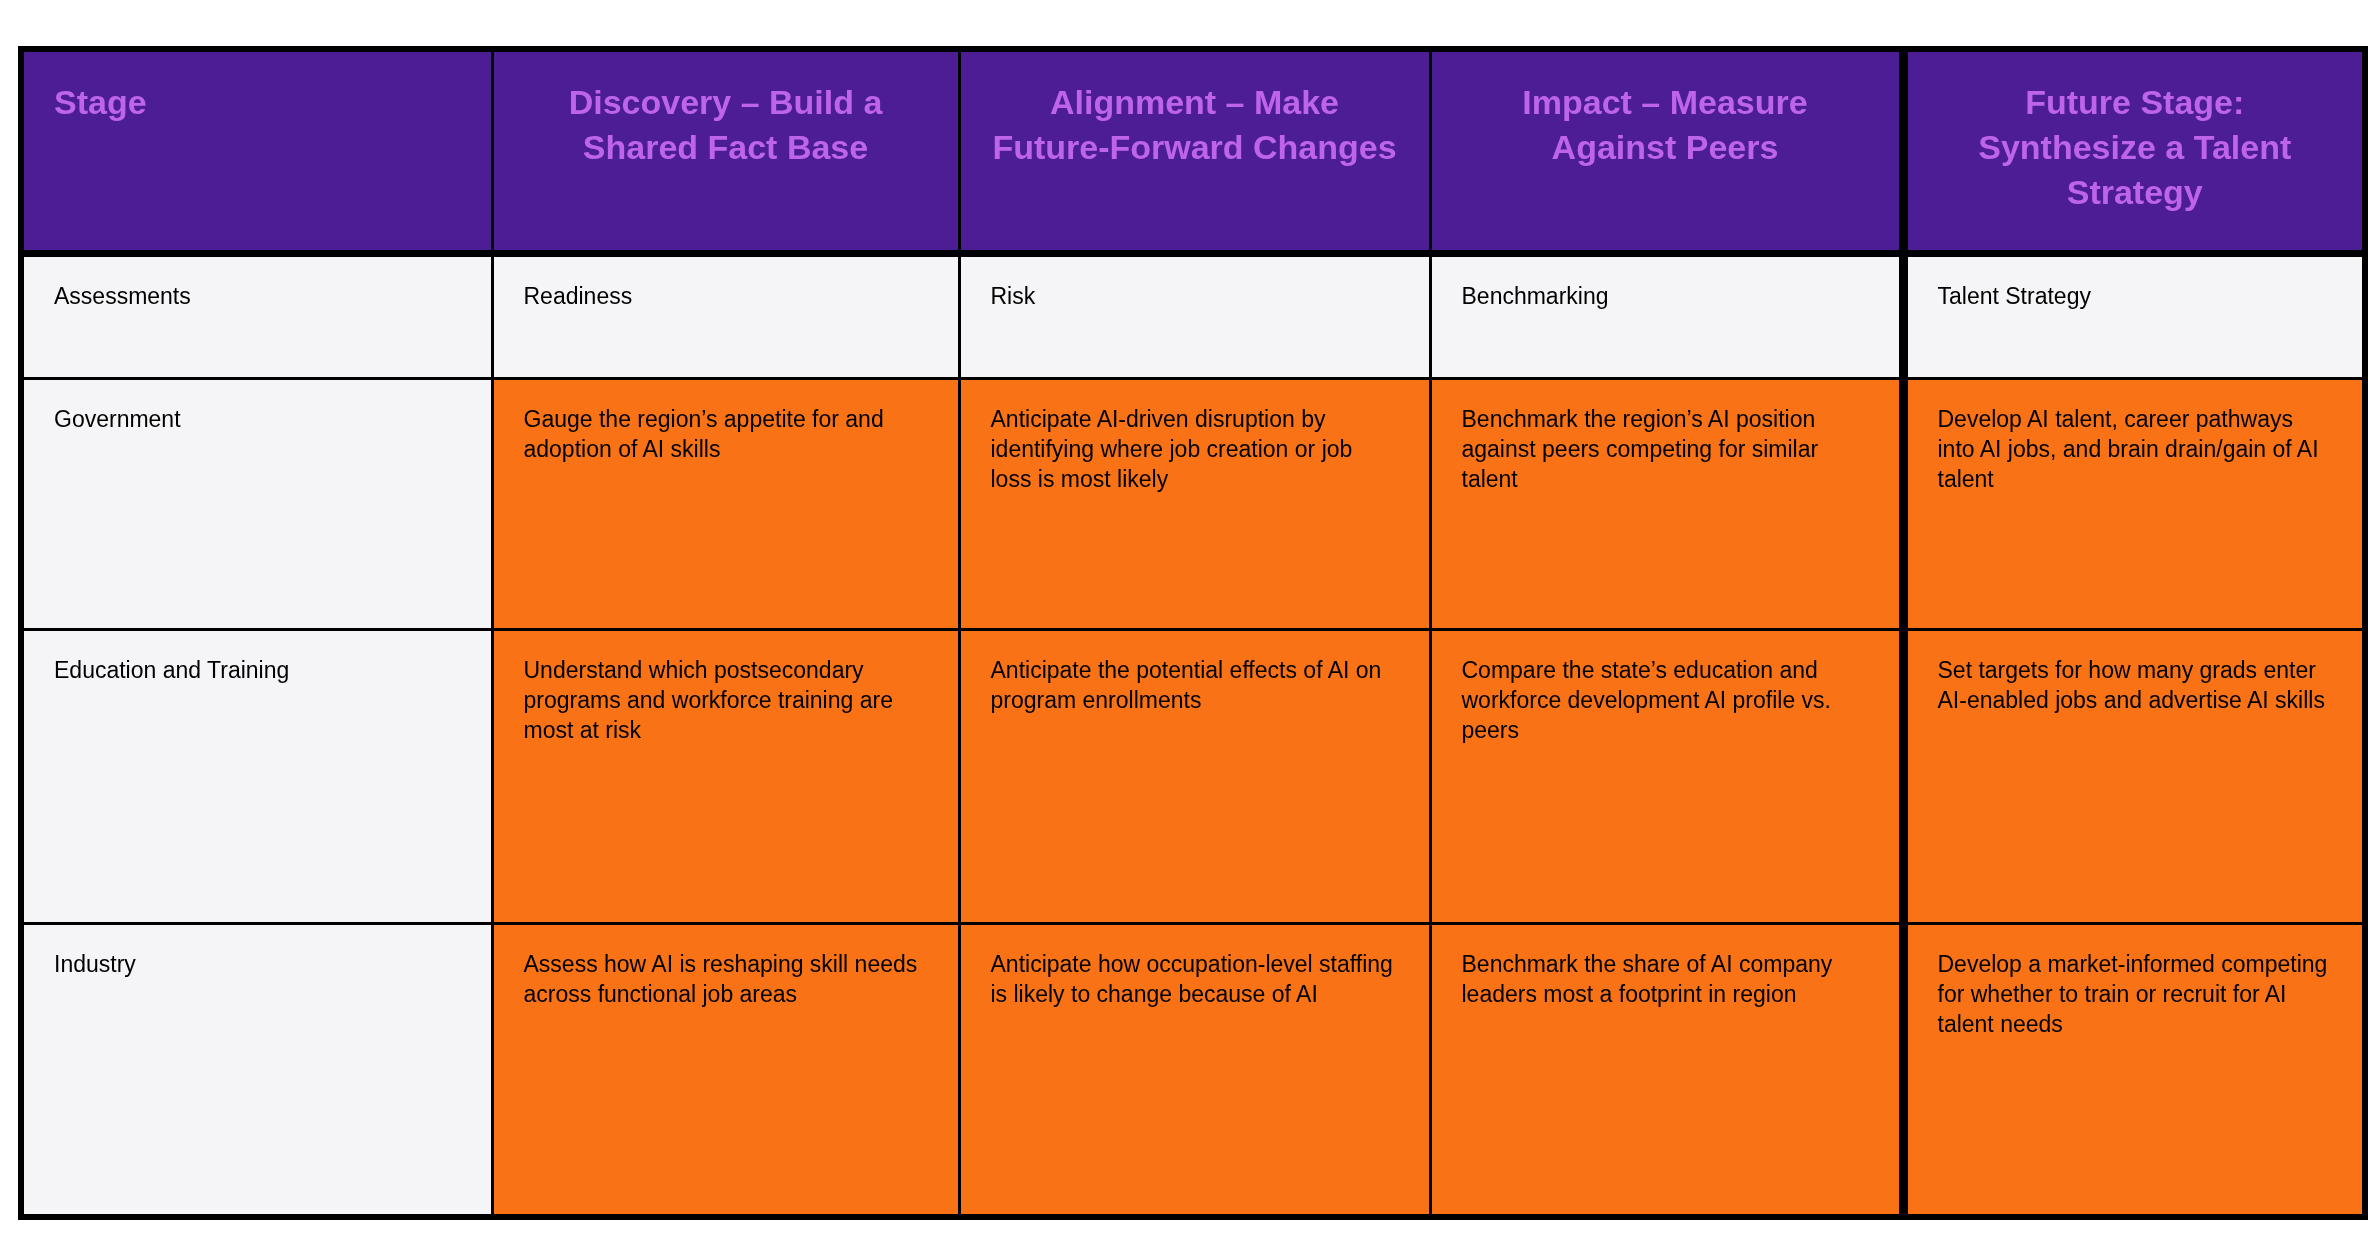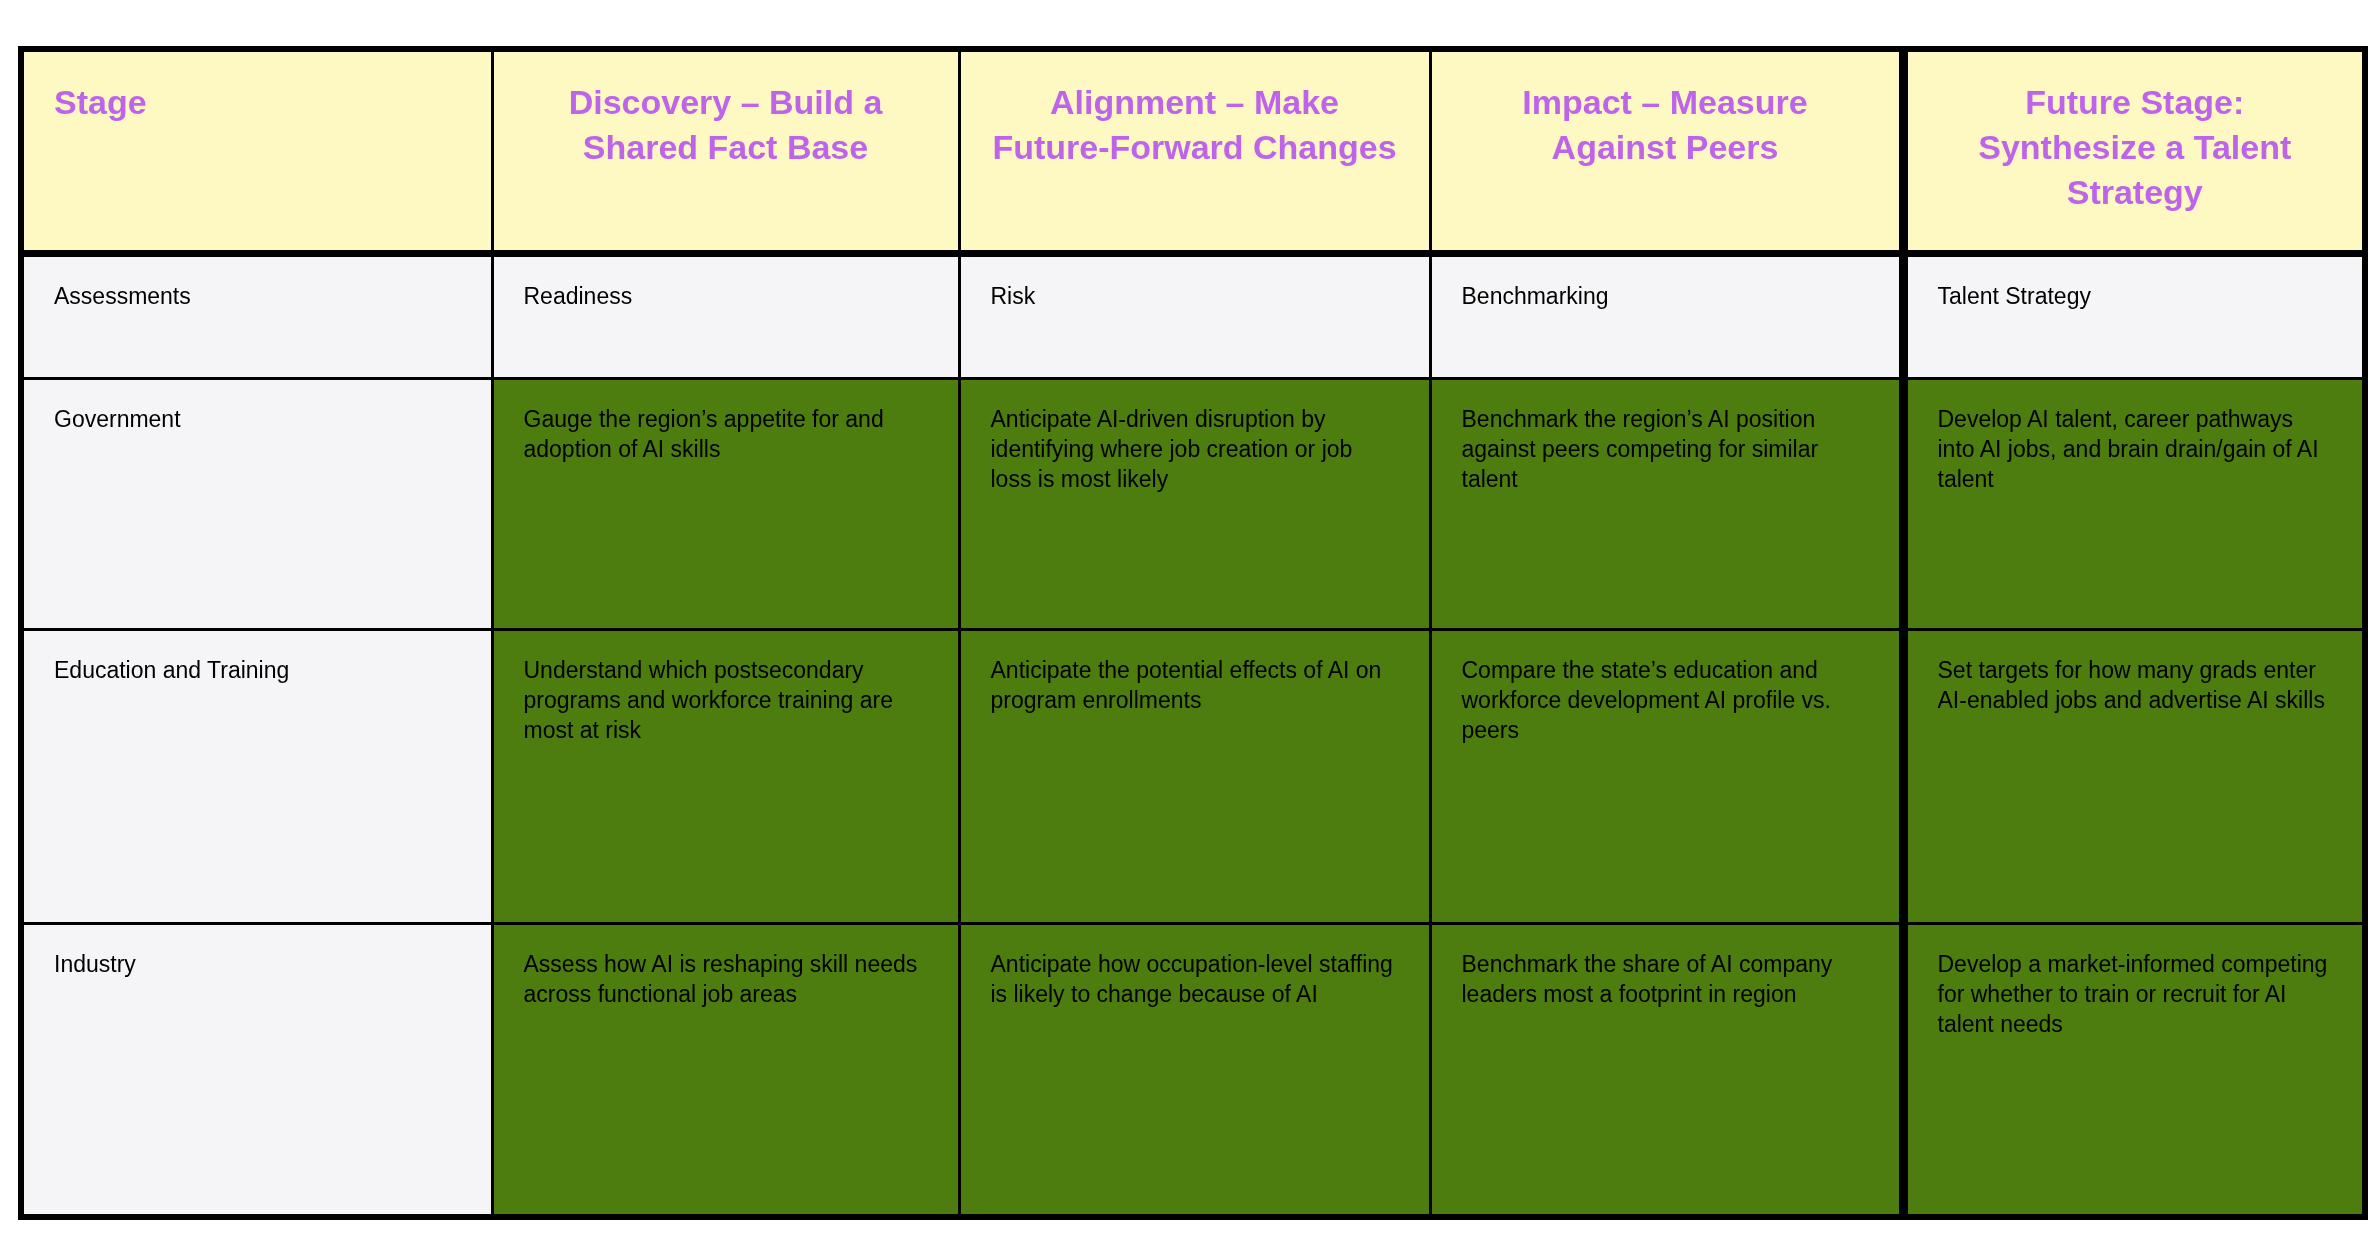--- a/index.html
+++ b/index.html
@@ -30,21 +30,21 @@
     line-height: 1.32;
     color: #000000;
     font-weight: normal;
     text-align: left;
     word-wrap: break-word;
     overflow: hidden;
   }
 
   
   .header-row th {
-    background: #fef9c3;
+    background: #4c1d95;
     color: #be64e9;
     font-weight: bold;
     font-size: 34px;
     text-align: center;
     padding-top: 28px;
     border-bottom-width: 7px;
   }
   .header-row th.stage-col {
     text-align: left;
   }
@@ -52,21 +52,21 @@
   
   .thick-left {
     border-left-width: 9px !important;
   }
 
   
   .shaded {
     background: #f5f4f6;
   }
   .plain {
-    background: #4d7c0f;
+    background: #f97316;
   }
 
   
   .stage-cell {
     font-weight: bold;
     text-align: left;
     padding-right: 140px;
   }
 
   

